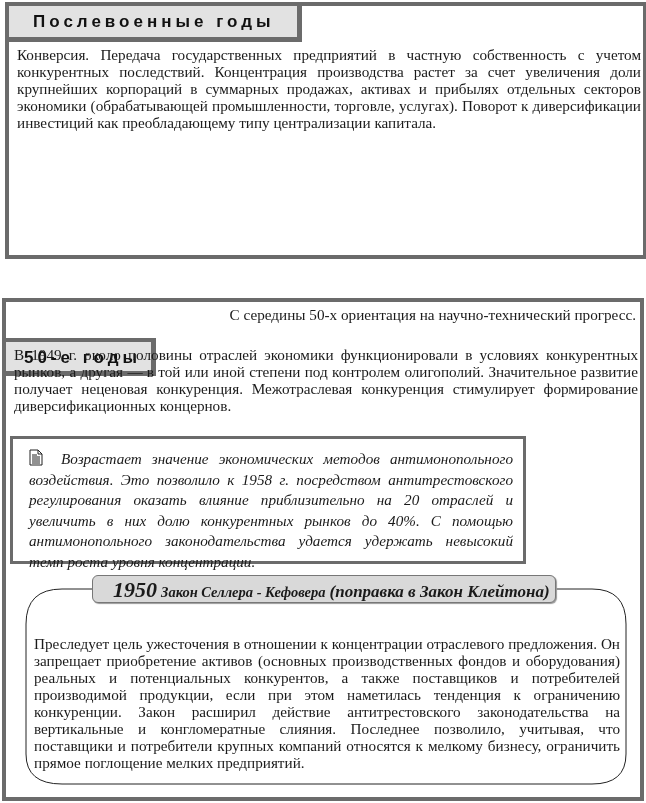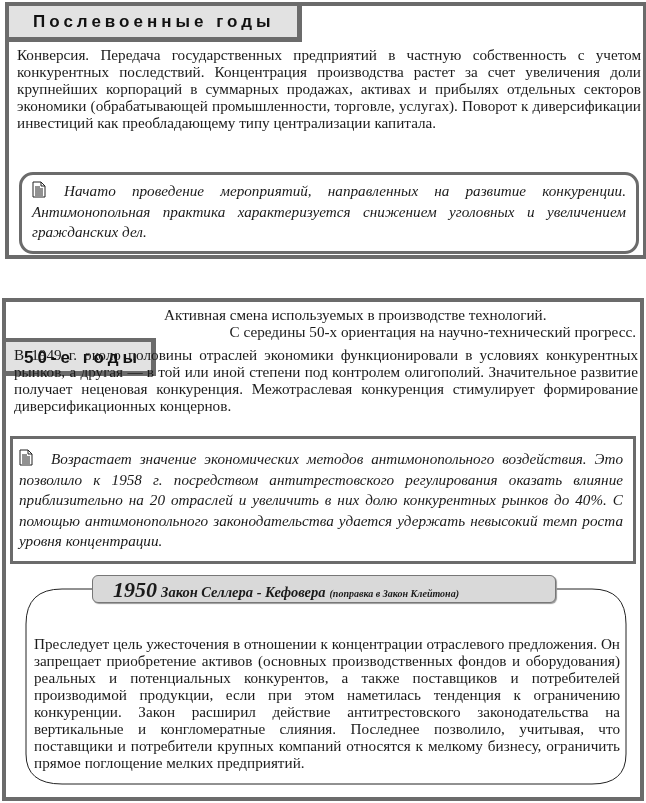--- a/index.html
+++ b/index.html
@@ -21,59 +21,51 @@
 
   .para { position: absolute; font-size: 15.2px; line-height: 17px; text-align: justify; }
   #p1 { left: 8px; top: 40px; width: 624px; }
 
   .note {
     position: absolute; border: 3px solid #6b6b6b; background: #fff;
     font-style: italic; font-size: 15.2px; line-height: 20.5px; text-align: justify;
     padding: 6px 10px 6px 10px;
   }
   #note1 { left: 10px; top: 166px; width: 620px; height: 82px; border-radius: 14px; }
-  #note2 { left: 4px; top: 134px; width: 626px; height: 128px; padding: 10px 10px 6px 6px; }
+  #note2 { left: 4px; top: 134px; width: 516px; height: 128px; padding: 10px 10px 6px 16px; }
   .doc-icon { display: inline-block; width: 14px; height: 17px; vertical-align: -2px; margin-right: 18px; }
 
   #p2a { left: 158px; top: 4px; width: 472px; text-align: left; }
   #p2a .l2 { display: block; text-align: right; }
   #p2b { left: 8px; top: 44px; width: 624px; }
 
   #lawbox { position: absolute; left: 16px; top: 272px; width: 610px; height: 215px; }
   #lawbox svg.outline { position: absolute; left: 0; top: 0; }
   #law-title {
     position: absolute; left: 70px; top: 1px; width: 464px; height: 28px;
     background: #d9d9d9; border: 1px solid #777; border-radius: 6px;
     box-shadow: 1px 1px 1px #999;
     font-style: italic; font-weight: bold; white-space: nowrap; padding: 1px 0 0 8px;
   }
   #law-year { font-size: 22px; margin-left: 12px; }
   #law-name { font-size: 14.5px; }
-  #law-amend { font-size: 10px; font-weight: bold; }
+  #law-amend { font-size: 17px; font-weight: bold; }
   #p3 { left: 12px; top: 61px; width: 586px; }
 </style>
 </head>
 <body>
 
 <section id="sec1" class="frame">
   <div id="tab1" class="tab">Послевоенные годы</div>
   <p id="p1" class="para">Конверсия. Передача государственных предприятий в частную собственность с учетом конкурентных последствий. Концентрация производства растет за счет увеличения доли крупнейших корпораций в суммарных продажах, активах и прибылях отдельных секторов экономики (обрабатывающей промышленности, торговле, услугах). Поворот к диверсификации инвестиций как преобладающему типу централизации капитала.</p>
-  <div id="note1" class="note">
-    <svg class="doc-icon" viewBox="0 0 14 17">
-      <path d="M1 1 H9 L13 5 V16 H1 Z" fill="#fff" stroke="#222" stroke-width="1"></path>
-      <path d="M9 1 V5 H13" fill="none" stroke="#222" stroke-width="1"></path>
-      <path d="M3 6 H8 M3 8 H11 M3 10 H11 M3 12 H11 M3 14 H11" stroke="#222" stroke-width="1"></path>
-    </svg><span>Начато проведение мероприятий, направленных на развитие конкуренции. Антимонопольная практика характеризуется снижением уголовных и увеличением гражданских дел.</span>
-  </div>
 </section>
 
 <section id="sec2" class="frame">
   <div id="tab2" class="tab">50-е годы</div>
   <p id="p2a" class="para">
-    <span>Активная смена используемых в производстве технологий.</span>
     <span class="l2">С середины 50-х ориентация на научно-технический прогресс.</span>
   </p>
   <p id="p2b" class="para">В 1949 г. около половины отраслей экономики функционировали в условиях конкурентных рынков, а другая — в той или иной степени под контролем олигополий. Значительное развитие получает неценовая конкуренция. Межотраслевая конкуренция стимулирует формирование диверсификационных концернов.</p>
 
   <div id="note2" class="note">
     <svg class="doc-icon" viewBox="0 0 14 17">
       <path d="M1 1 H9 L13 5 V16 H1 Z" fill="#fff" stroke="#222" stroke-width="1"></path>
       <path d="M9 1 V5 H13" fill="none" stroke="#222" stroke-width="1"></path>
       <path d="M3 6 H8 M3 8 H11 M3 10 H11 M3 12 H11 M3 14 H11" stroke="#222" stroke-width="1"></path>
     </svg><span>Возрастает значение экономических методов антимонопольного воздействия. Это позволило к 1958 г. посредством антитрестовского регулирования оказать влияние приблизительно на 20 отраслей и увеличить в них долю конкурентных рынков до 40%. С помощью антимонопольного законодательства удается удержать невысокий темп роста уровня концентрации.</span>

